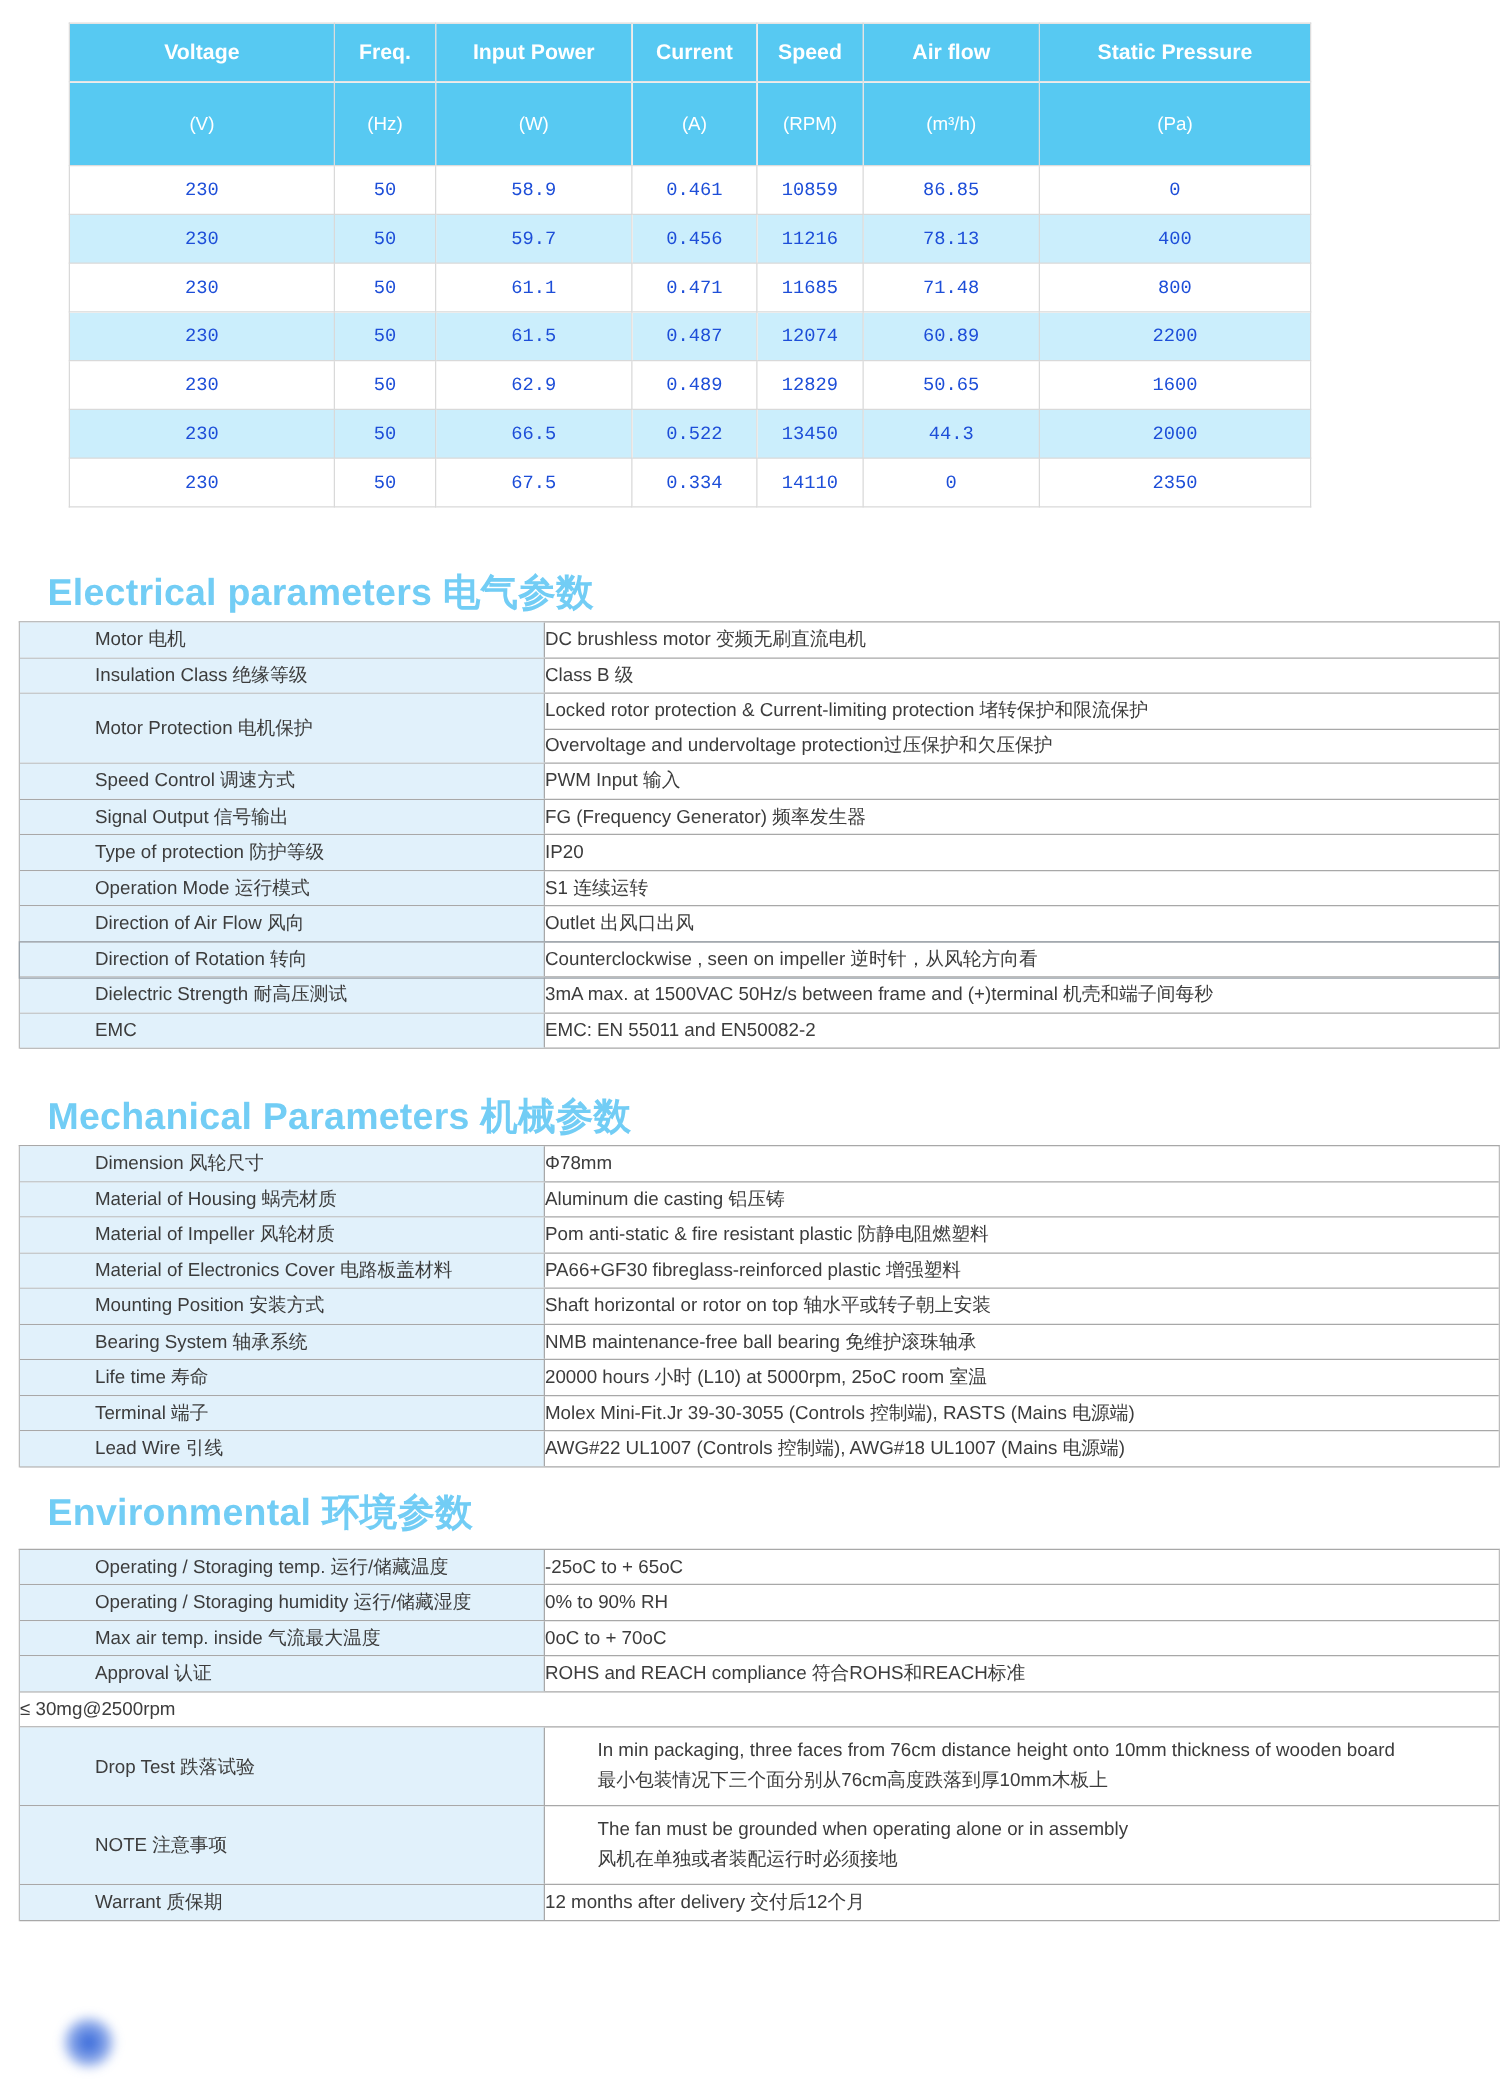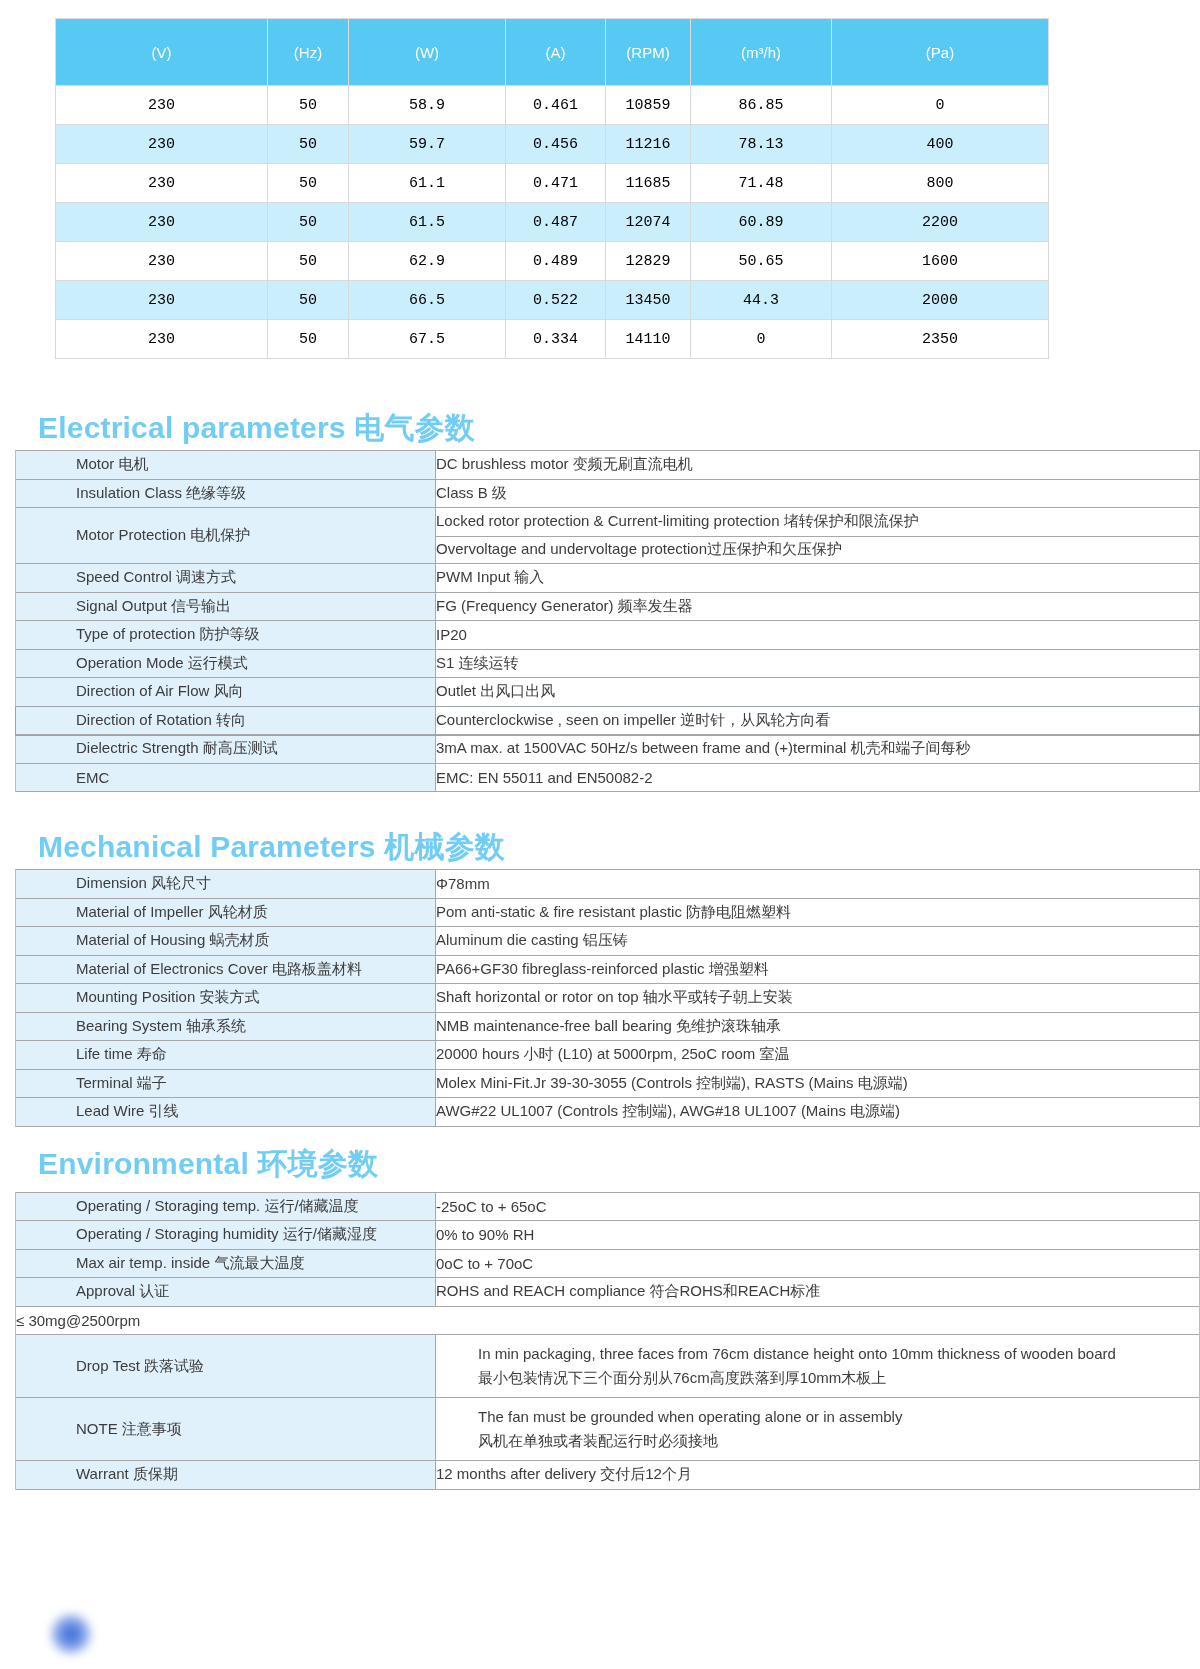--- a/index.html
+++ b/index.html
@@ -16,21 +16,21 @@
     border:1px solid #d9d9d9;text-align:center;vertical-align:middle;
     overflow:hidden;white-space:nowrap;
   }
   table.spec thead th{
     background:var(--header-bg,#57c9f2);color:#ffffff;font-weight:bold;font-size:17px;
     border-color:#dcdcdc;height:44px;
   }
   table.spec thead tr.units th{font-weight:normal;font-size:15px;height:64px;}
   table.spec tbody td{
     height:36px;font-family:"Liberation Mono","DejaVu Sans Mono",monospace;
-    font-size:15px;color:#000000;background:#ffffff;
+    font-size:15px;color:#1d4ed8;background:#ffffff;
   }
   table.spec tbody tr.alt td{background:var(--alt-row,#cbeefc);}
   
   .sec-title{
     margin:0 0 0 38px;font-size:30px;font-weight:bold;line-height:26px;
     color:var(--accent,#72cdf5);letter-spacing:0.2px;
   }
   .t-electrical{margin-top:56px;margin-bottom:9px;}
   .t-mechanical{margin-top:42px;margin-bottom:9px;}
   .t-environmental{margin-top:24px;margin-bottom:15px;}
@@ -73,20 +73,29 @@
     <colgroup>
       <col style="width:212px">
         <col style="width:81px">
         <col style="width:157px">
       <col style="width:100px">
         <col style="width:85px">
         <col style="width:141px">
       <col style="width:217px">
     </colgroup>
     <thead>
+      <tr>
+          <th>Voltage</th>
+          <th>Freq.</th>
+          <th>Input Power</th>
+          <th>Current</th>
+          <th>Speed</th>
+          <th>Air flow</th>
+          <th>Static Pressure</th>
+        </tr>
       <tr class="units">
           <th>(V)</th>
           <th>(Hz)</th>
           <th>(W)</th>
           <th>(A)</th>
           <th>(RPM)</th>
           <th>(m³/h)</th>
           <th>(Pa)</th>
         </tr>
     </thead>
@@ -231,29 +240,29 @@
 
 <h2 class="sec-title t-mechanical">Mechanical Parameters 机械参数</h2>
 <div class="ptable">
     <div class="prow">
       <div class="plabel">Dimension 风轮尺寸</div>
       <div class="pvals">
         <div class="pval">Φ78mm</div>
       </div>
     </div>
     <div class="prow">
+      <div class="plabel">Material of Housing 蜗壳材质</div>
+      <div class="pvals">
+        <div class="pval">Aluminum die casting 铝压铸</div>
+      </div>
+    </div>
+    <div class="prow">
       <div class="plabel">Material of Impeller 风轮材质</div>
       <div class="pvals">
         <div class="pval">Pom anti-static &amp; fire resistant plastic 防静电阻燃塑料</div>
-      </div>
-    </div>
-    <div class="prow">
-      <div class="plabel">Material of Housing 蜗壳材质</div>
-      <div class="pvals">
-        <div class="pval">Aluminum die casting 铝压铸</div>
       </div>
     </div>
     <div class="prow">
       <div class="plabel">Material of Electronics Cover 电路板盖材料</div>
       <div class="pvals">
         <div class="pval">PA66+GF30 fibreglass-reinforced plastic 增强塑料</div>
       </div>
     </div>
     <div class="prow">
       <div class="plabel">Mounting Position 安装方式</div>

